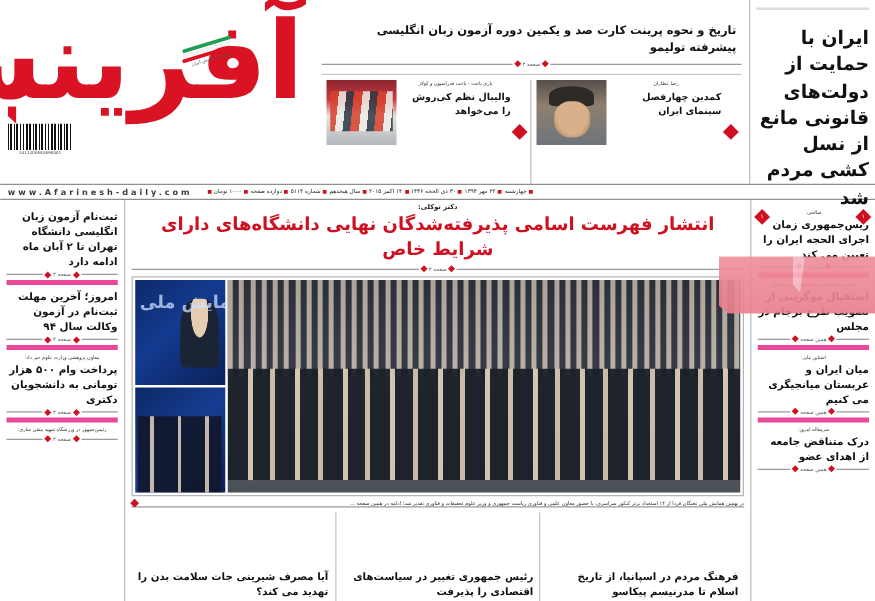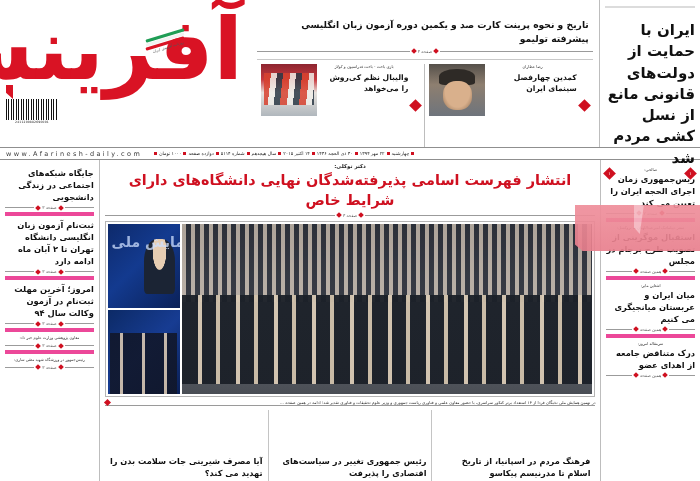--- a/index.html
+++ b/index.html
@@ -118,21 +118,21 @@
   .bar-red { position:absolute; left:6px; bottom:48px; width:7px; height:14px; background:#d91324;
              clip-path:polygon(0 0,100% 0,100% 100%,0 55%); }
 
   
   .datebar {
     display:flex; align-items:center; height:13px; width:700px;
     border-top:1px solid #8f8f8f; border-bottom:1px solid #8f8f8f;
   }
   .url {
     flex:0 0 auto; padding-right:6px; direction:ltr; font-size:6.5px;
-    letter-spacing:2.4px; color:#3b3b3b; font-weight:normal; text-align:left;
+    letter-spacing:2.4px; color:#3b3b3b; font-weight:bold; text-align:left;
     margin-left:6px; order:2;
   }
   .dateline {
     flex:1 1 auto; order:1; text-align:left; font-size:4.6px; color:#222;
     white-space:nowrap; padding-left:6px; display:flex; justify-content:flex-end; gap:2px; align-items:center;
   }
   .dsep { width:3px; height:3px; background:#cf1020; display:inline-block; }
 
   
   .body { display:flex; width:700px; height:321px; }
@@ -418,51 +418,42 @@
               <div class="ln"></div>
           </div>
         </div>
       </div>
     </div>
 
     <div class="vrule"></div>
 
     <div class="col-side">
       <div class="item">
-        <div class="hl">جایگاه شبکه‌های اجتماعی در زندگی دانشجویی</div>
+        <div class="hl">ثبت‌نام آزمون زبان انگلیسی دانشگاه تهران تا ۲ آبان ماه ادامه دارد</div>
         <div class="pref">
           <div class="ln"></div>
             <div class="dia"></div>
           <div class="txt">صفحه ۳</div>
           <div class="dia"></div>
             <div class="ln"></div>
         </div>
       </div>
       <div class="item">
-        <div class="hl">ثبت‌نام آزمون زبان انگلیسی دانشگاه تهران تا ۲ آبان ماه ادامه دارد</div>
+        <div class="hl">امروز؛ آخرین مهلت ثبت‌نام در آزمون وکالت سال ۹۴</div>
         <div class="pref">
           <div class="ln"></div>
             <div class="dia"></div>
           <div class="txt">صفحه ۳</div>
           <div class="dia"></div>
             <div class="ln"></div>
         </div>
       </div>
       <div class="item">
-        <div class="hl">امروز؛ آخرین مهلت ثبت‌نام در آزمون وکالت سال ۹۴</div>
-        <div class="pref">
-          <div class="ln"></div>
-            <div class="dia"></div>
-          <div class="txt">صفحه ۳</div>
-          <div class="dia"></div>
-            <div class="ln"></div>
-        </div>
-      </div>
-      <div class="item">
         <div class="kicker">معاون پژوهشی وزارت علوم خبر داد:</div>
+        <div class="hl">پرداخت وام ۵۰۰ هزار تومانی به دانشجویان دکتری</div>
         <div class="pref">
           <div class="ln"></div>
             <div class="dia"></div>
           <div class="txt">صفحه ۳</div>
           <div class="dia"></div>
             <div class="ln"></div>
         </div>
       </div>
       <div class="item">
         <div class="kicker">رئیس‌جمهور در ورزشگاه شهید متقی ساری:</div>

